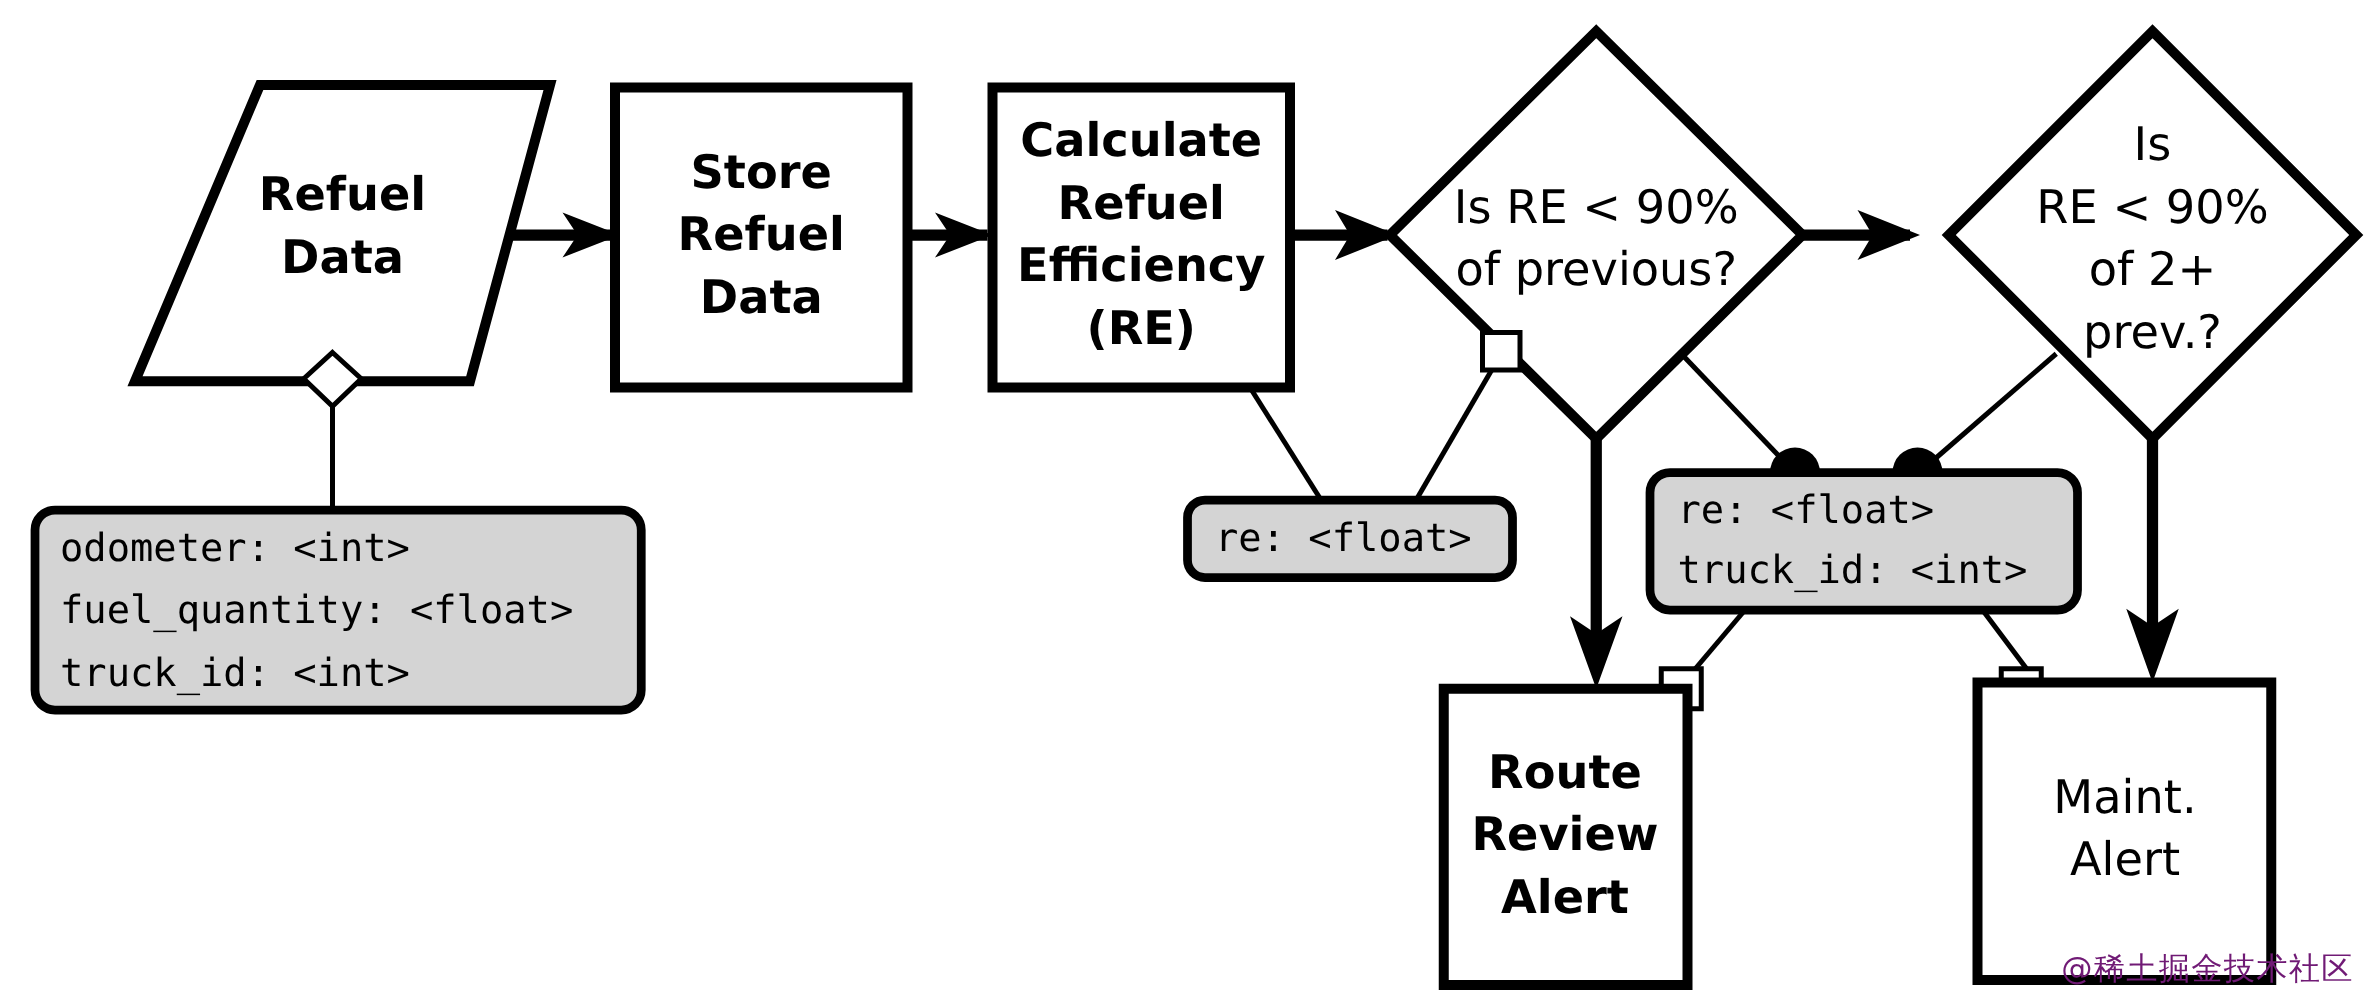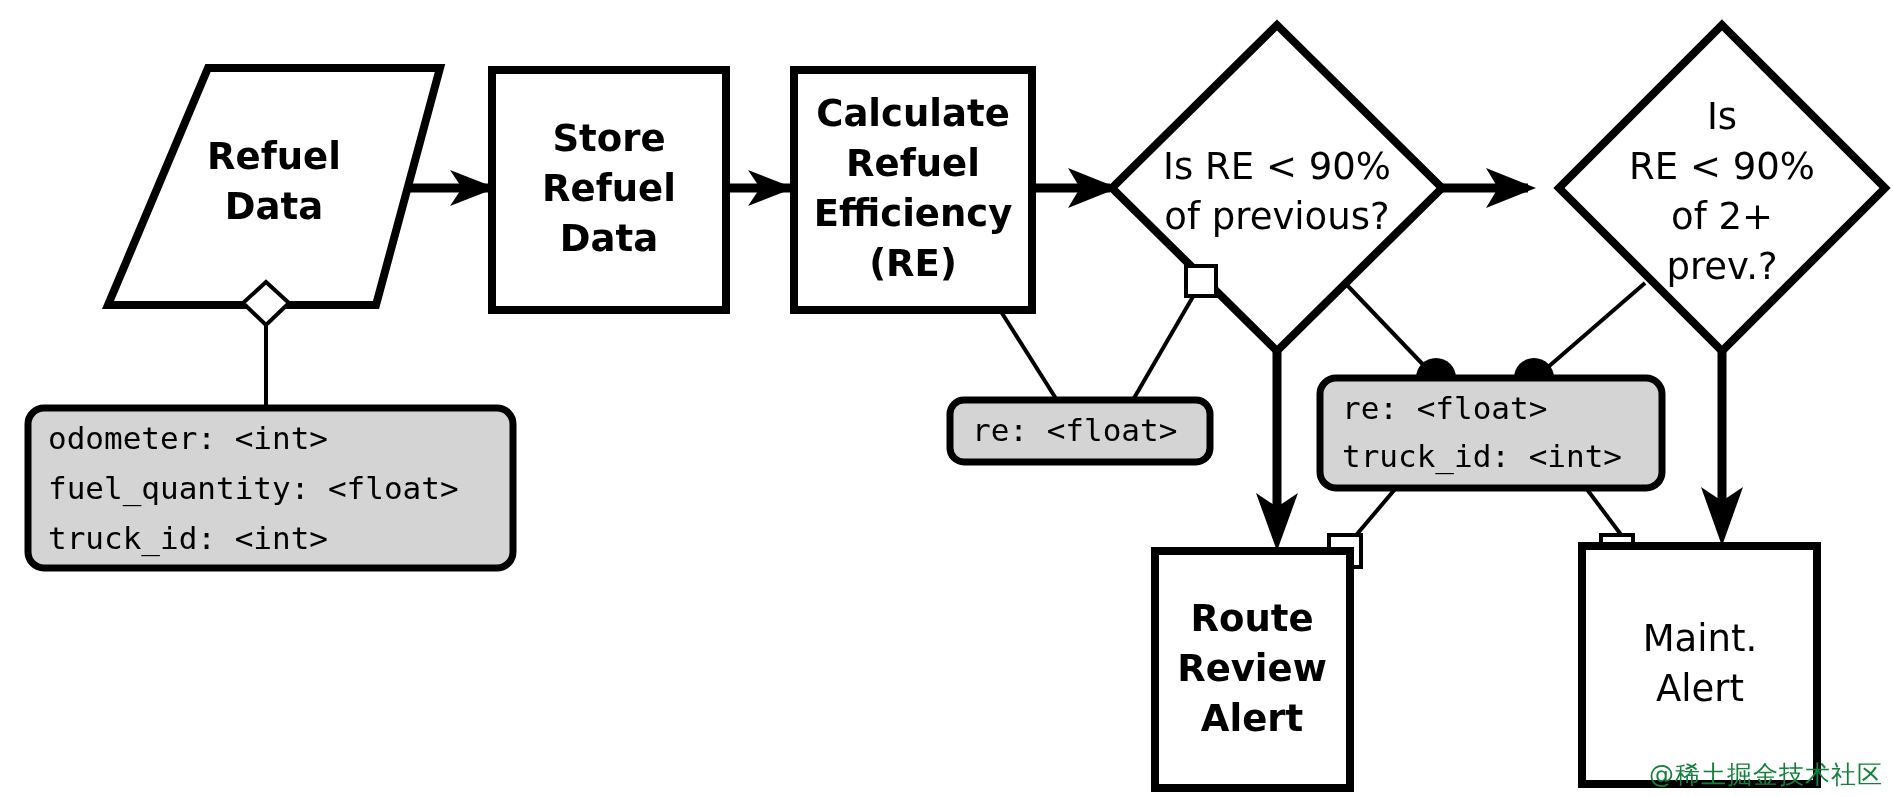--- a/index.html
+++ b/index.html
@@ -80,21 +80,21 @@
     fill: #000000;
     text-anchor: start;
     dominant-baseline: middle;
   }
   .watermark {
     position: absolute;
     right: 10px;
     bottom: 6px;
     font-family: "DejaVu Sans", sans-serif;
     font-size: 25px;
-    color: #15803d;
+    color: #701a75;
     letter-spacing: 1px;
     user-select: none;
     white-space: nowrap;
   }
 </style>
 </head>
 <body>
 
 <div id="diagram-root">
 

